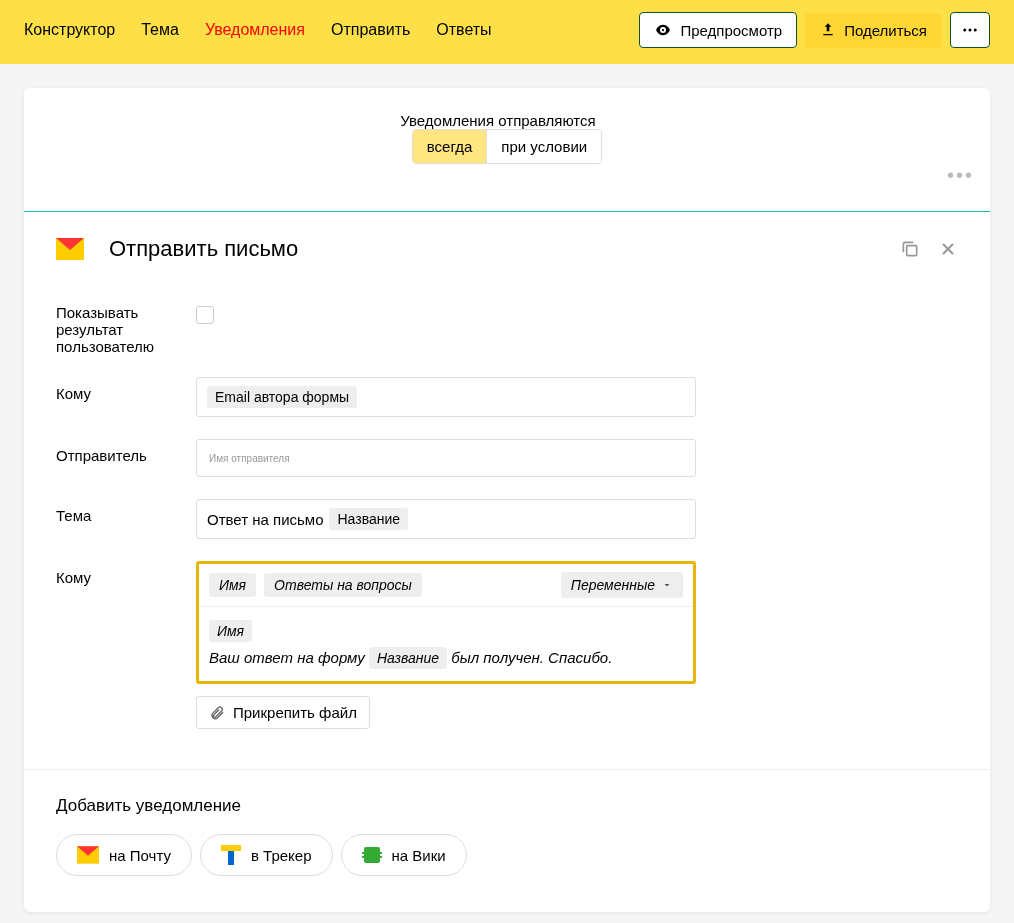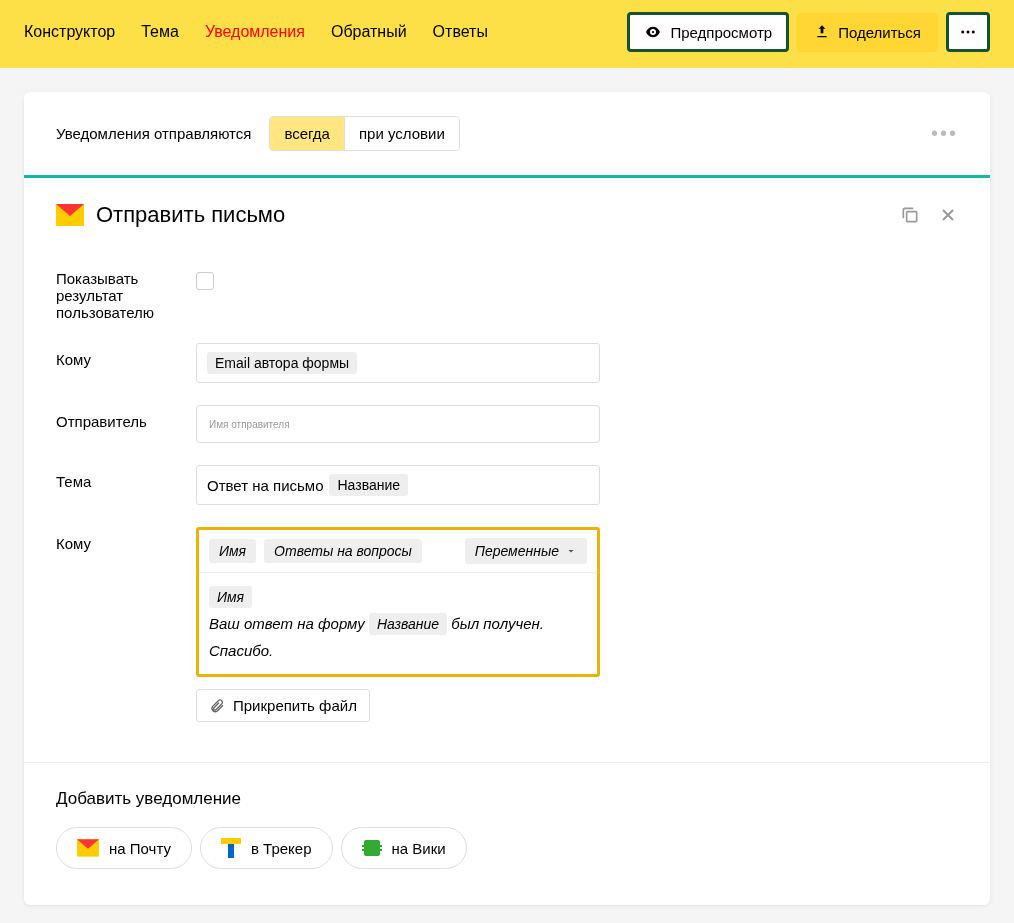--- a/index.html
+++ b/index.html
@@ -18,39 +18,40 @@
     gap: 8px;
   }
   .nav-tabs { display: flex; gap: 26px; flex: 1; }
   .nav-tab { font-size: 16px; cursor: pointer; }
   .nav-tab.active { color: #f00; }
   .btn {
     display: inline-flex;
     align-items: center;
     gap: 8px;
     padding: 8px 14px;
-    border: 3px solid #14532d;
+    border: 1px solid #14532d;
     border-radius: 4px;
     background: #fff;
     font-size: 15px;
     cursor: pointer;
   }
   .btn.yellow { background: #ffd633; border-color: #ffd633; }
   .btn.icon-only { padding: 8px 10px; }
   .container {
     margin: 24px;
     background: #fff;
     border-radius: 6px;
     box-shadow: 0 1px 4px rgba(0,0,0,0.08);
   }
   .section-top {
     display: flex;
     align-items: center;
-    padding: 24px 32px;
-    border-bottom: 3px solid #14b8a6;
+    padding: 24px 16px;
+    border-bottom: 1px solid #14b8a6;
+    flex-direction: column;
   }
   .section-top-label { font-size: 15px; margin-right: 18px; }
   .toggle-group {
     display: inline-flex;
     border: 1px solid #ddd;
     border-radius: 4px;
     overflow: hidden;
   }
   .toggle-opt {
     padding: 8px 14px;
@@ -59,31 +60,31 @@
     background: #fff;
   }
   .toggle-opt.active { background: #ffe680; }
   .toggle-opt + .toggle-opt { border-left: 1px solid #ddd; }
   .dots { margin-left: auto; color: #bbb; font-size: 20px; letter-spacing: 2px; cursor: pointer; }
   .action-header {
     display: flex;
     align-items: center;
     padding: 24px 32px 12px 32px;
   }
-  .action-title { font-size: 22px; font-weight: 400; margin-left: 12px; }
+  .action-title { font-size: 22px; font-weight: 400; margin-left: 25px; }
   .action-icons { margin-left: auto; display: flex; gap: 18px; color: #999; }
   .action-icons svg { cursor: pointer; }
   .form-area { padding: 8px 32px 40px 32px; }
   .form-row {
     display: flex;
     align-items: flex-start;
     margin-top: 22px;
   }
   .form-label { width: 140px; flex-shrink: 0; font-size: 15px; padding-top: 8px; }
-  .form-control { width: 404px; }
+  .form-control { width: 500px; }
   .input-box {
     border: 1px solid #ddd;
     border-radius: 3px;
     padding: 8px 10px;
     display: flex;
     flex-wrap: wrap;
     align-items: center;
     gap: 6px;
     min-height: 38px;
     font-size: 15px;
@@ -172,21 +173,21 @@
   }
 </style>
 </head>
 <body>
 
 <div class="topbar">
   <div class="nav-tabs" id="nav-tabs">
       <span class="nav-tab">Конструктор</span>
       <span class="nav-tab">Тема</span>
       <span class="nav-tab active">Уведомления</span>
-      <span class="nav-tab">Обратный</span>
+      <span class="nav-tab">Отправить</span>
       <span class="nav-tab">Ответы</span>
     </div>
   <div class="btn">
     <svg width="18" height="18" viewBox="0 0 24 24">
         <path fill="#000" d="M12 5c-5 0-9 5-9 7s4 7 9 7 9-5 9-7-4-7-9-7zm0 11a4 4 0 110-8 4 4 0 010 8zm0-2.5a1.5 1.5 0 100-3 1.5 1.5 0 000 3z"></path>
       </svg>
     <span>Предпросмотр</span>
   </div>
   <div class="btn yellow">
     <svg width="16" height="16" viewBox="0 0 24 24">

